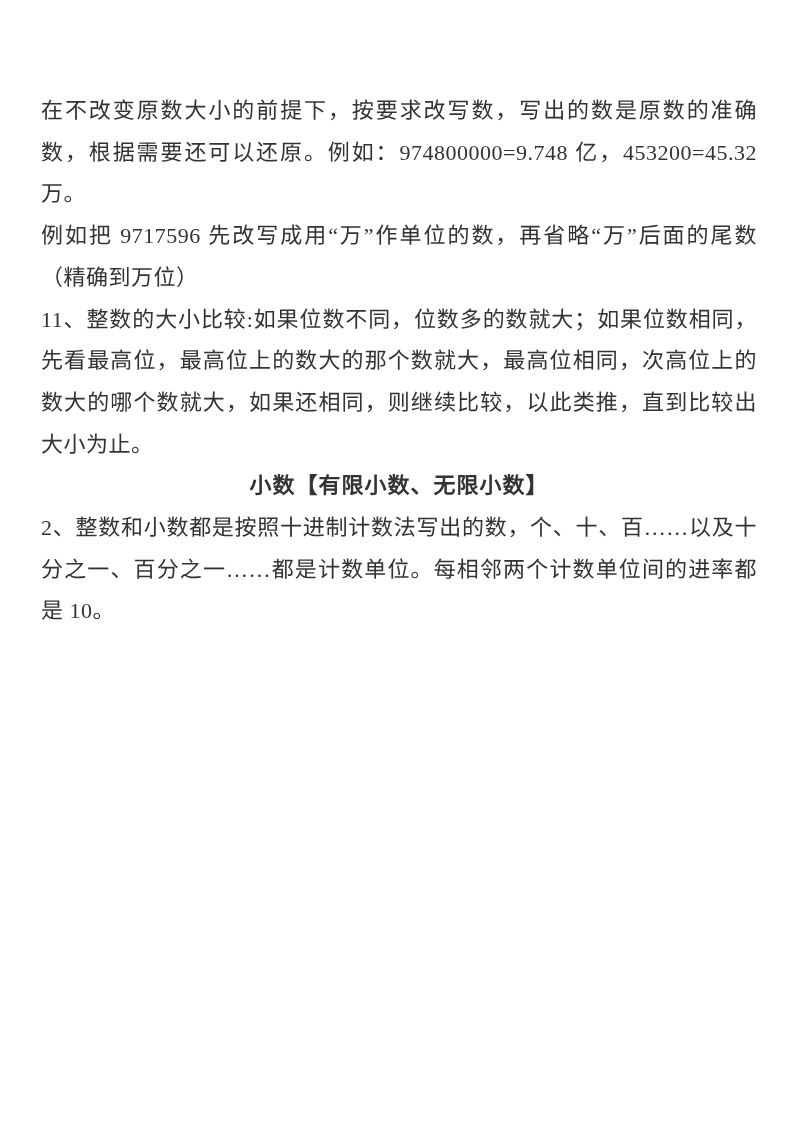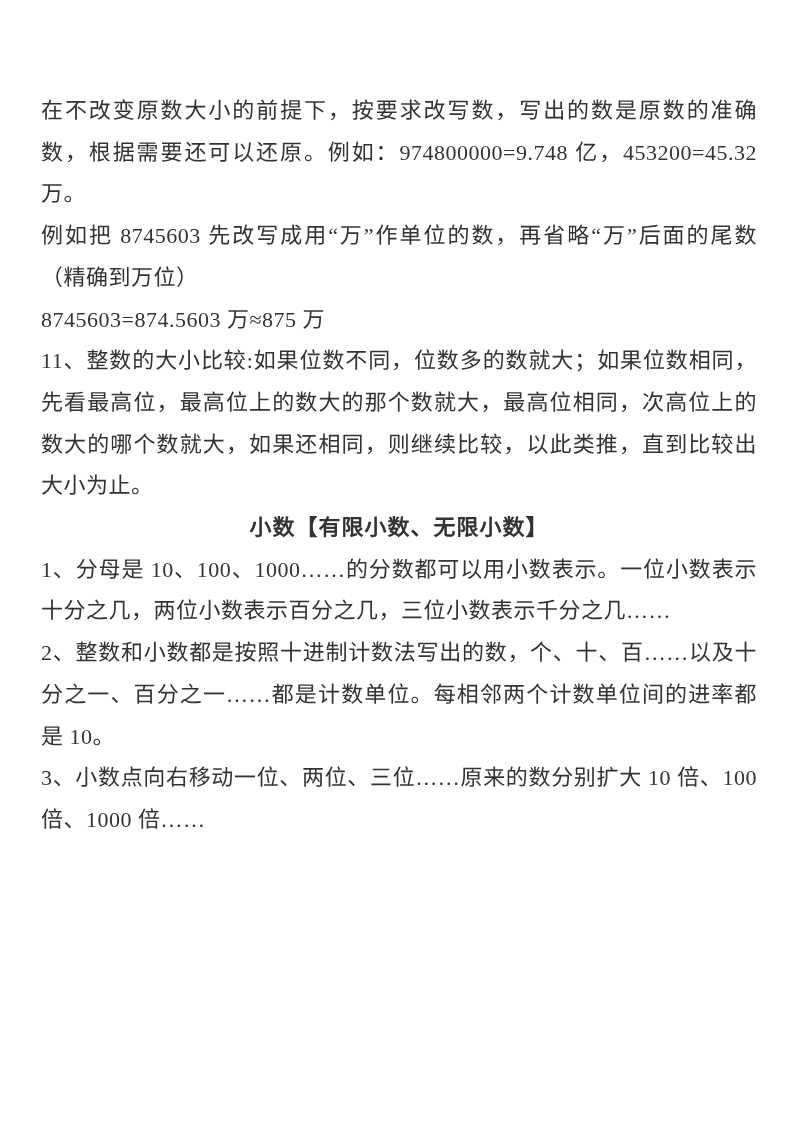--- a/index.html
+++ b/index.html
@@ -40,21 +40,18 @@
     text-align: center;
     letter-spacing: 1px;
   }
 </style>
 </head>
 <body style="background: rgb(255, 255, 255);">
 
 <div class="page">
   <div class="content" id="doc-content" style="color: rgb(51, 51, 51);">
       <p class="body-para">在不改变原数大小的前提下，按要求改写数，写出的数是原数的准确数，根据需要还可以还原。例如：974800000=9.748 亿，453200=45.32 万。</p>
-      <p class="body-para">例如把 8745603 先改写成用“万”作单位的数，再省略“万”后面的尾数（精确到万位）</p>
-      <p class="body-para">8745603=874.5603 万≈875 万</p>
+      <p class="body-para">例如把 9717596 先改写成用“万”作单位的数，再省略“万”后面的尾数（精确到万位）</p>
       <p class="body-para">11、整数的大小比较:如果位数不同，位数多的数就大；如果位数相同，先看最高位，最高位上的数大的那个数就大，最高位相同，次高位上的数大的哪个数就大，如果还相同，则继续比较，以此类推，直到比较出大小为止。</p>
       <p class="heading">小数【有限小数、无限小数】</p>
-      <p class="body-para">1、分母是 10、100、1000……的分数都可以用小数表示。一位小数表示十分之几，两位小数表示百分之几，三位小数表示千分之几……</p>
       <p class="body-para">2、整数和小数都是按照十进制计数法写出的数，个、十、百……以及十分之一、百分之一……都是计数单位。每相邻两个计数单位间的进率都是 10。</p>
-      <p class="body-para">3、小数点向右移动一位、两位、三位……原来的数分别扩大 10 倍、100 倍、1000 倍……</p>
     </div>
 </div>
 
 </body></html>

